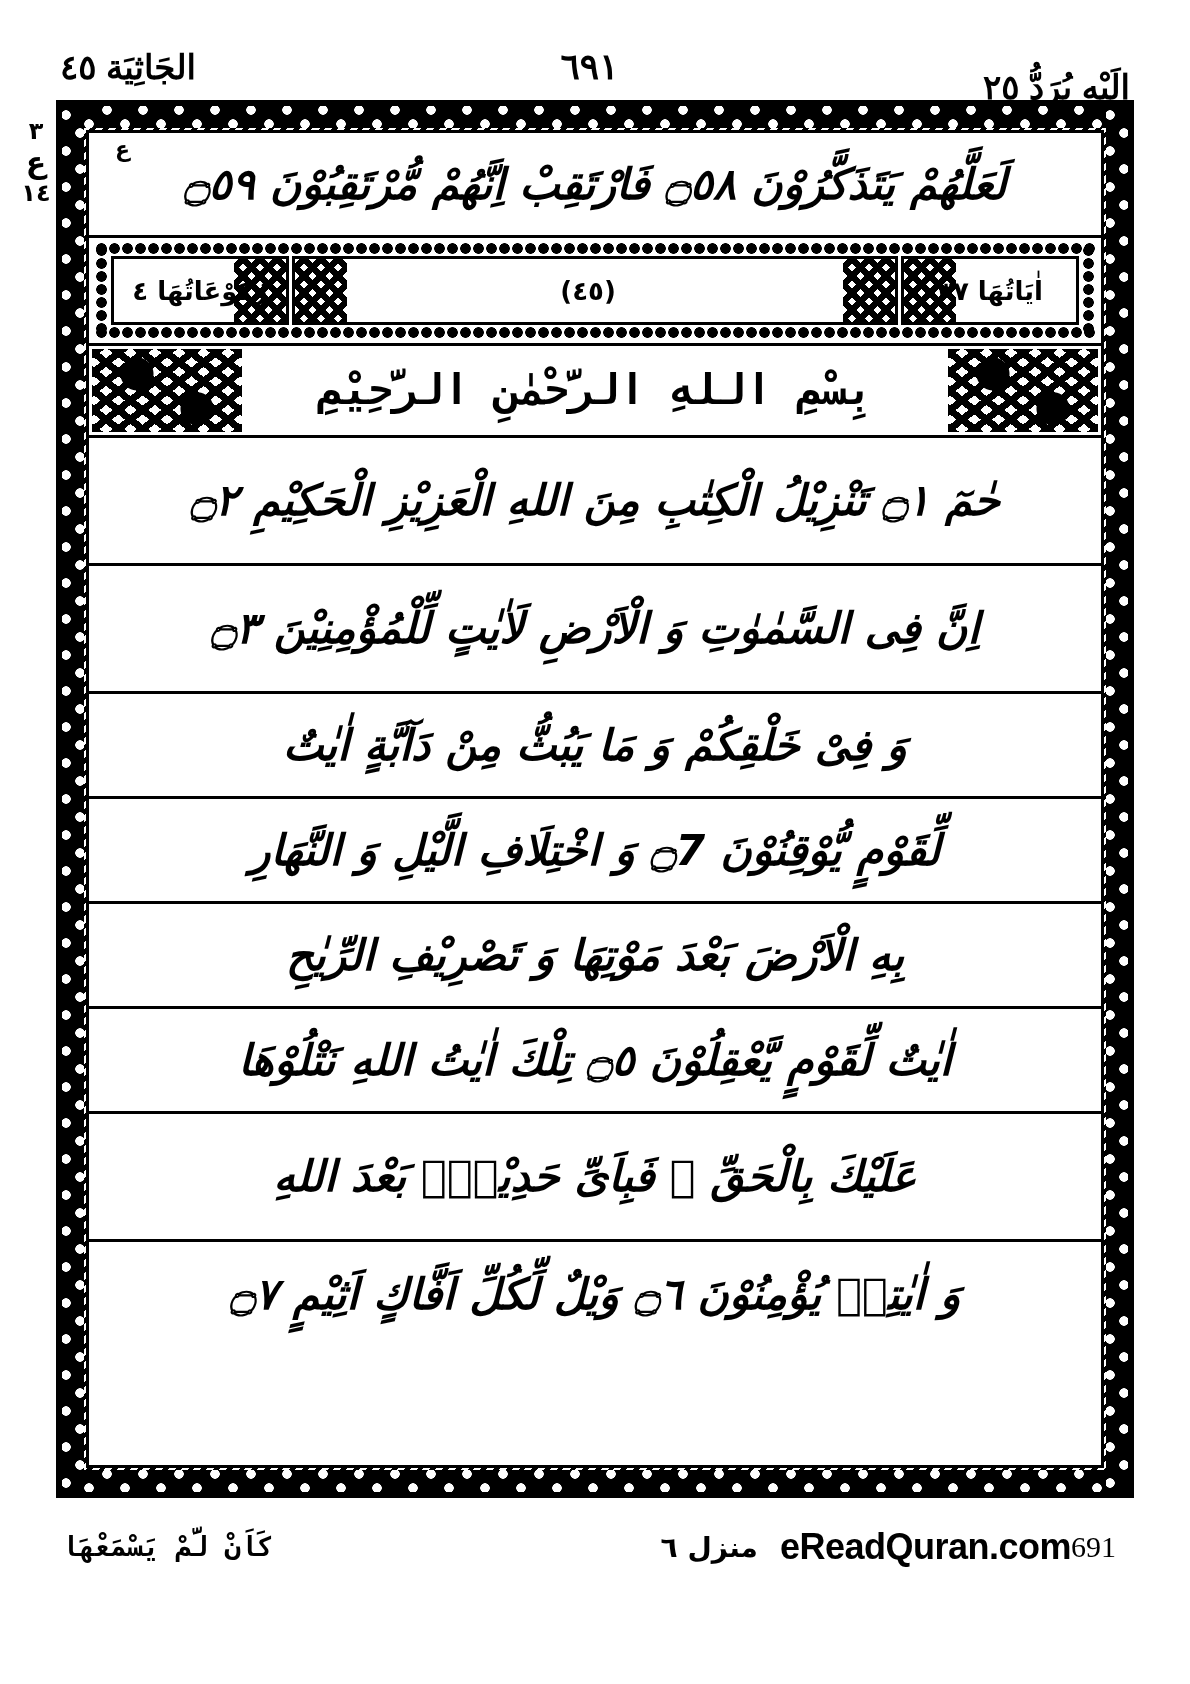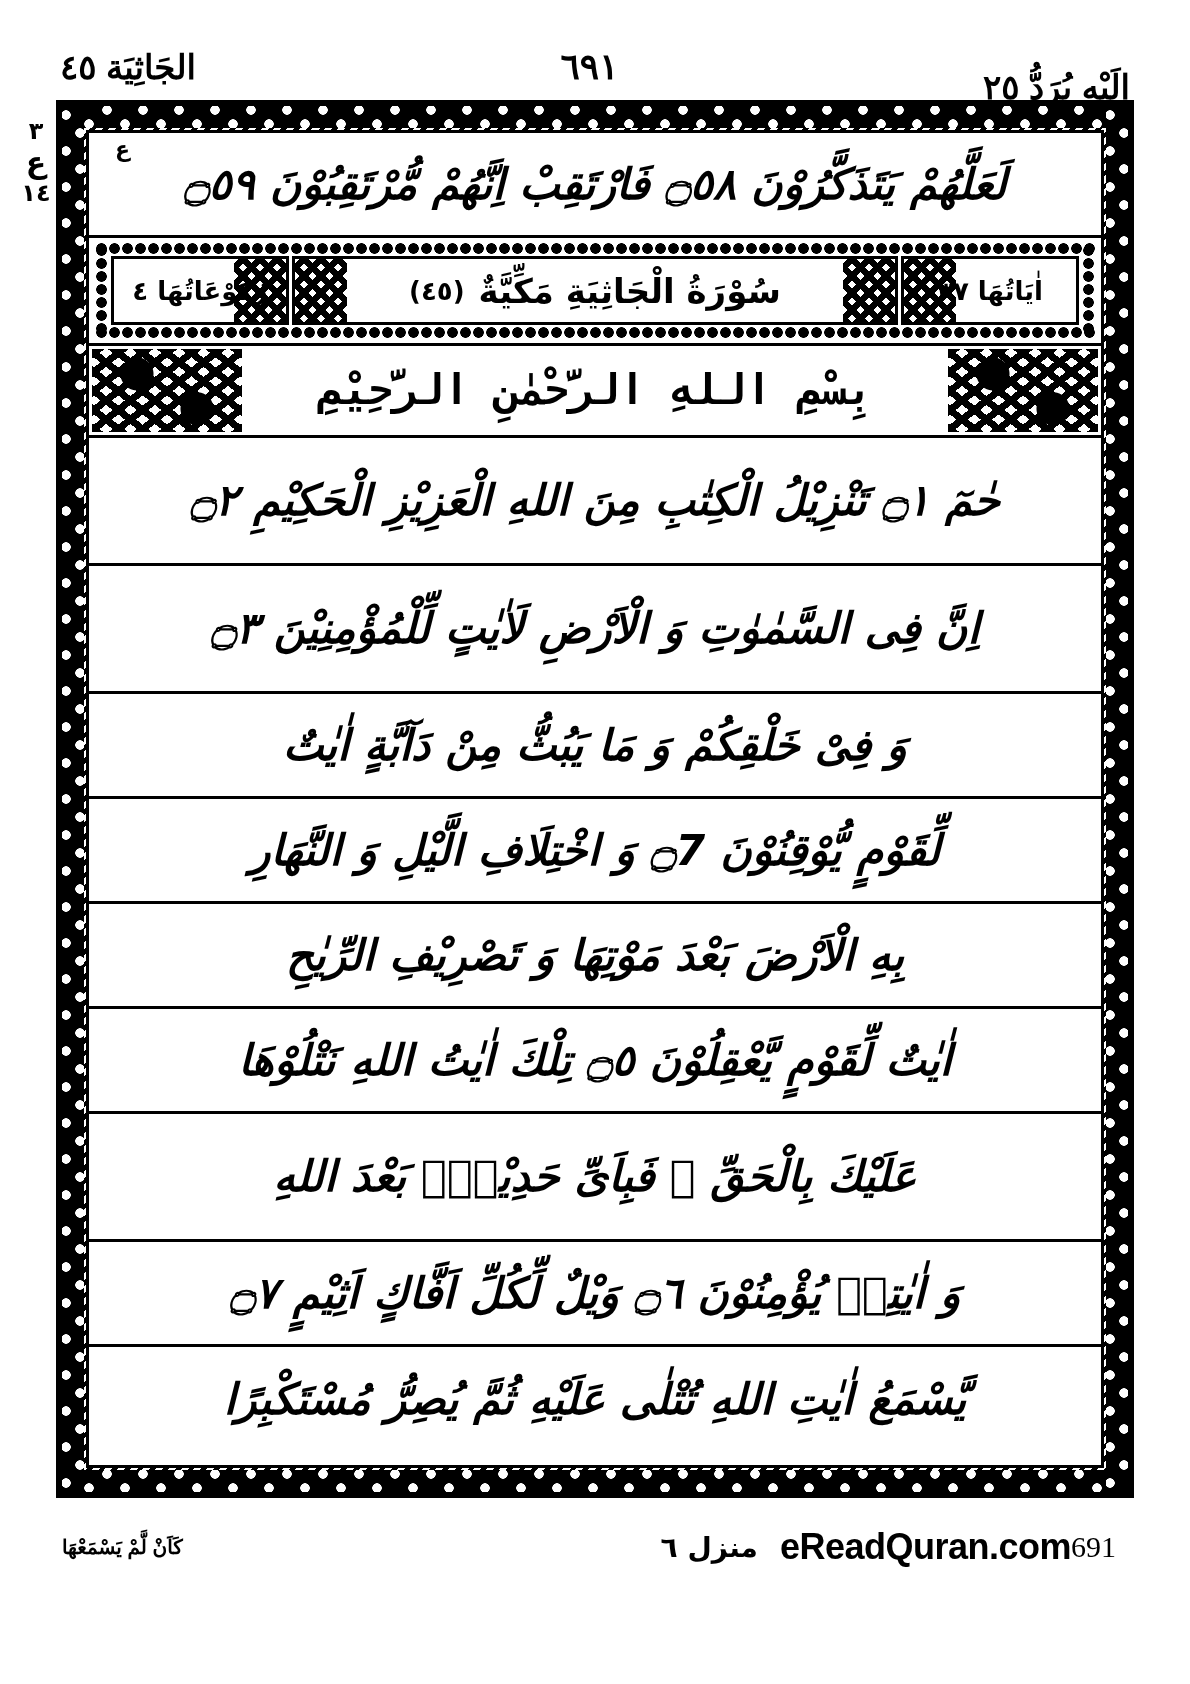--- a/index.html
+++ b/index.html
@@ -296,22 +296,22 @@
     position: absolute;
     left: 56px;
     right: 46px;
     top: 1512px;
     height: 70px;
     display: flex;
     align-items: center;
     direction: rtl;
   }
   .ft-left-ar {
-    font-family: Liberation Sans, sans-serif;
-    font-size: 20px;
+    font-family: Liberation Mono, monospace;
+    font-size: 27px;
     font-weight: 700;
     direction: rtl;
     white-space: nowrap;
     flex: 0 0 auto;
     order: 3;
     margin-right: auto;
     padding-left: 6px;
   }
   .ft-manzil {
     font-family: "DejaVu Sans", sans-serif;
@@ -378,21 +378,20 @@
         <div class="panel-beads-side r"></div>
 
         <div class="panel-row">
           <div class="panel-cell side">
             <div class="orn-block l"></div>
             <div class="panel-text small">اٰیَاتُهَا ٣٧</div>
           </div>
 
           <div class="panel-cell mid">
             <div class="orn-block r"></div>
-            <div class="panel-text title">سُوْرَةُ الْجَاثِيَةِ مَكِّيَّةٌ</div>
             <div class="panel-text small" style="margin-right:14px">(٤٥)</div>
             <div class="orn-block l"></div>
           </div>
 
           <div class="panel-cell side">
             <div class="orn-block r"></div>
             <div class="panel-text small">رُكُوْعَاتُهَا ٤</div>
           </div>
         </div>
       </div>
@@ -419,23 +418,20 @@
         <div class="qtext">بِهِ الْاَرْضَ بَعْدَ مَوْتِهَا وَ تَصْرِيْفِ الرِّيٰحِ</div>
       </div>
       <div class="qline h-105">
         <div class="qtext">اٰيٰتٌ لِّقَوْمٍ يَّعْقِلُوْنَ ۝٥ تِلْكَ اٰيٰتُ اللهِ نَتْلُوْهَا</div>
       </div>
       <div class="qline h-100">
         <div class="qtext">عَلَيْكَ بِالْحَقِّ ۚ فَبِاَىِّ حَدِيْثٍۭ بَعْدَ اللهِ</div>
       </div>
       <div class="qline h-105">
         <div class="qtext">وَ اٰيٰتِهٖ يُؤْمِنُوْنَ ۝٦ وَيْلٌ لِّكُلِّ اَفَّاكٍ اَثِيْمٍ ۝٧</div>
-      </div>
-      <div class="qline h-105">
-        <div class="qtext">يَّسْمَعُ اٰيٰتِ اللهِ تُتْلٰى عَلَيْهِ ثُمَّ يُصِرُّ مُسْتَكْبِرًا</div>
       </div>
 
     </div>
   </div>
 </div>
 
 <div class="page-footer">
   <div class="ft-pagenum">691</div>
   <div class="ft-brand">eReadQuran.com</div>
   <div class="ft-manzil">منزل ٦</div>

